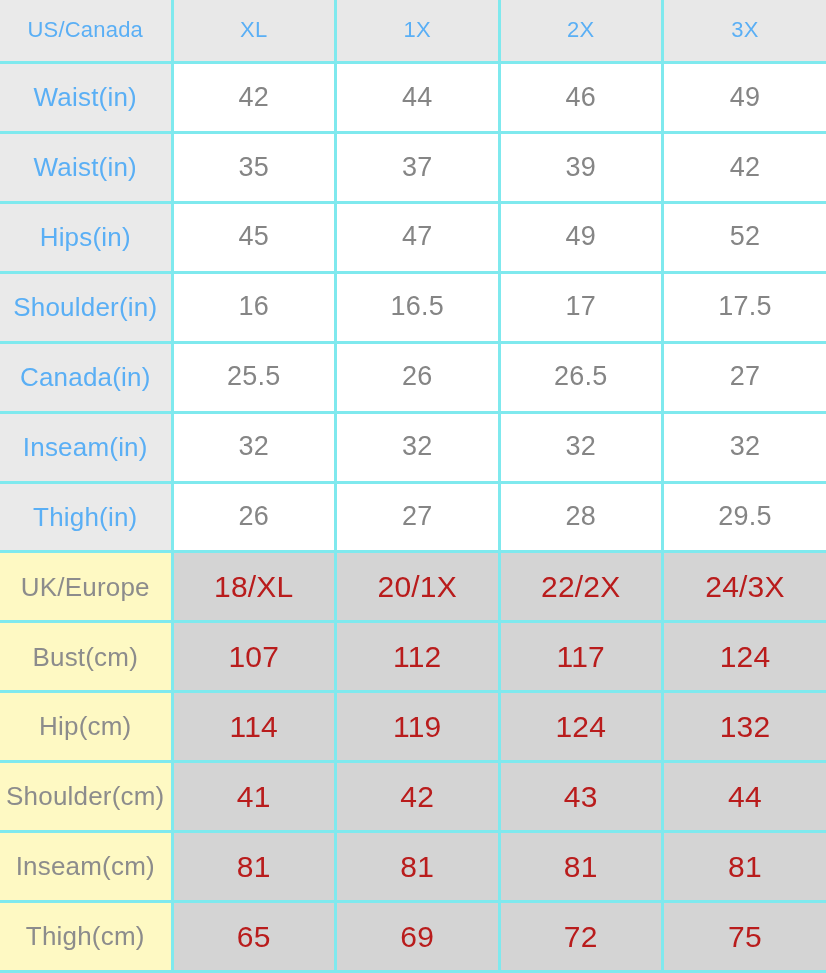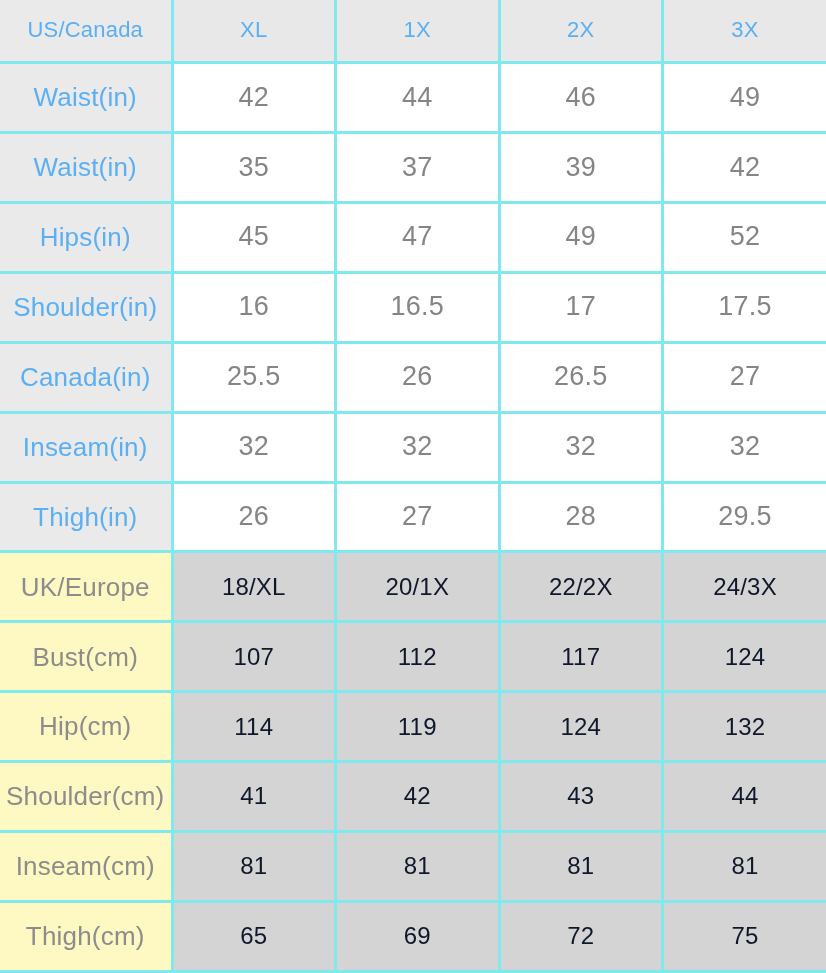--- a/index.html
+++ b/index.html
@@ -67,22 +67,22 @@
   }
 
   
   .met-label {
     background: #fef9c3;
     color: #8c8c8c;
     font-size: 26px;
   }
   .met-value {
     background: #d4d4d4;
-    color: #0f172a;
-    font-size: 24px;
+    color: #b91c1c;
+    font-size: 30px;
   }
 </style>
 </head>
 <body>
 
 <table id="size-chart">
   <colgroup>
     <col class="label-col">
     <col class="data-col">
     <col class="data-col">

